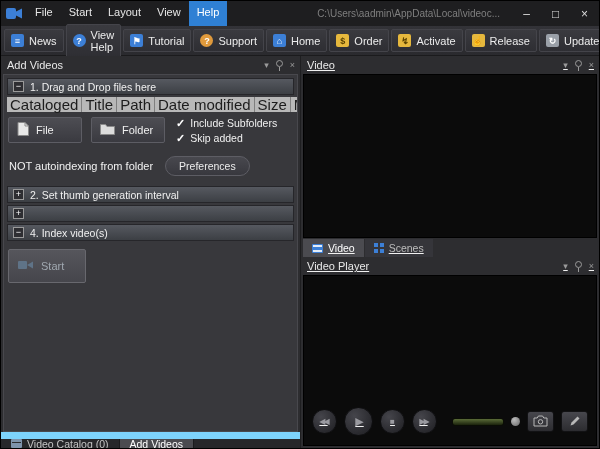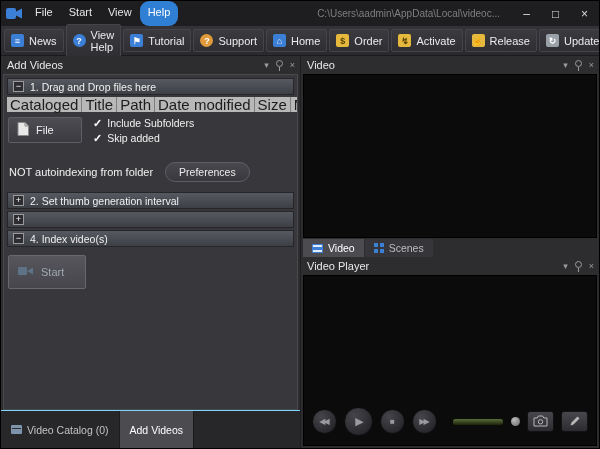--- a/index.html
+++ b/index.html
@@ -6,42 +6,42 @@
   html,body { background:#555; }
   body { font-family:"Liberation Sans", sans-serif; }
   .window { width:600px; height:449px; background:#2d2d30; color:#f1f1f1; font-size:11px;
             display:flex; flex-direction:column; overflow:hidden; border:1px solid #000; }
 
   
   .titlebar { height:25px; background:#1e1e20; display:flex; align-items:center; padding-left:5px; flex:0 0 auto; }
   .app-icon { width:16px; height:13px; margin-right:5px; flex:0 0 auto; }
   .menus { display:flex; align-items:stretch; height:100%; }
   .menu-item { padding:5px 8px 0 8px; color:#e6e6e6; height:100%; }
-  .menu-item.active { background:var(--accent-blue,#2f80d4); color:#fff;border-radius:9px; }
+  .menu-item.active { background:var(--accent-blue,#2f80d4); color:#fff; }
   .tb-title { margin-left:auto; color:#7f7f7f; font-size:10px; white-space:nowrap; overflow:hidden; max-width:190px; }
   .win-controls { display:flex; margin-left:12px; height:100%; }
   .win-btn { width:29px; height:100%; display:flex; align-items:center; justify-content:center; color:#dcdcdc; font-size:12px; }
 
   
   .toolbar { height:30px; background:linear-gradient(#333338,#2a2a2e); border-bottom:1px solid #1b1b1d;
              display:flex; align-items:center; padding:0 3px; gap:2px; flex:0 0 auto; }
   .tool-btn { display:flex; align-items:center; gap:5px; padding:4px 6px; color:#ececec; border-radius:2px;
               background:linear-gradient(#3a3a3f,#2e2e33); border:1px solid #44444a; }
   .tool-icon { width:13px; height:13px; border-radius:2px; display:flex; align-items:center; justify-content:center;
                font-size:9px; font-weight:bold; color:#fff; flex:0 0 auto; }
   .round { border-radius:50%; }
   .blue   { background:var(--icon-blue,#3c7fd6); }
   .yellow { background:var(--icon-yellow,#e6b83d); color:#5a4200; }
   .orange { background:var(--icon-orange,#e09a3c); }
   .gray   { background:var(--icon-gray,#8a8f96); }
 
   
   .main { flex:1; display:flex; min-height:0; }
   .left { width:300px; display:flex; flex-direction:column; border-right:1px solid #1e1e20; }
-  .right { flex:1; display:flex; flex-direction:column; min-width:0; }
+  .right { flex:1; display:flex; flex-direction:column; min-width:0;text-decoration:underline; }
 
   .panel-header { height:18px; display:flex; align-items:center; padding:0 5px 0 6px; color:#e8e8e8;
                   background:#2d2d30; flex:0 0 auto; }
   .hdr-icons { margin-left:auto; display:flex; gap:7px; color:#9a9a9a; align-items:center; font-size:9px; }
   .pin-icon { width:7px; height:7px; border:1px solid #9a9a9a; border-radius:50%; position:relative; margin-bottom:4px; }
   .pin-icon::after { content:""; position:absolute; left:2px; top:6px; width:1px; height:4px; background:#9a9a9a; }
 
   
   .left-content { flex:1; margin:0 2px; background:#38383c; border:1px solid #48484d; padding:3px; overflow:hidden; }
   .sec-hdr { height:17px; background:linear-gradient(#565960,#3c3f44); border:1px solid #26262a;
@@ -51,29 +51,29 @@
   .cols { display:flex; height:15px; margin:1px 0 5px; }
   .col { background:#b8b8b8; color:#1d1d1d; font-size:15px; padding:0 3px; border-right:1px solid #7f7f7f;
          white-space:nowrap; display:flex; align-items:center; }
   .col-fill { flex:1; background:#b8b8b8; }
   .row-file { display:flex; margin:2px 1px 6px; }
   .big-btn { width:74px; height:26px; background:linear-gradient(#4d4d53,#3a3a40); border:1px solid #5d5d64;
              border-radius:2px; display:flex; align-items:center; gap:7px; padding:0 8px; color:#f0f0f0; margin-right:9px; }
   .checks { display:flex; flex-direction:column; gap:3px; justify-content:center; margin-left:2px; }
   .check { display:flex; align-items:center; gap:5px; font-size:10.5px; }
   .checkmark { color:#fff; font-size:11px; font-weight:bold; line-height:1; }
-  .row-auto { display:flex; align-items:center; gap:12px; margin:18px 2px 10px; }
+  .row-auto { display:flex; align-items:center; gap:12px; margin:12px 2px 10px; }
   .pref-btn { background:linear-gradient(#48484e,#38383e); border:1px solid #5d5d64; border-radius:10px;
               padding:3px 13px; font-size:10.5px; color:#ececec; }
   .start-btn { width:78px; height:34px; margin:8px 1px; background:linear-gradient(#56565c,#46464c);
                border:1px solid #68686e; border-radius:2px; display:flex; align-items:center; gap:7px;
                padding:0 8px; color:#a0a8b0; }
 
   
-  .bottom-tabs { height:38px; background:#27272a; display:flex; align-items:stretch; border-top:1px solid #7dd3fc; flex:0 0 auto; }
+  .bottom-tabs { height:16px; background:#27272a; display:flex; align-items:stretch; border-top:7px solid #7dd3fc; flex:0 0 auto; }
   .btab { display:flex; align-items:center; gap:5px; padding:0 10px; color:#c3c3c3; font-size:10.5px; border-right:1px solid #1b1b1d; }
   .btab.active { background:#4b4b50; color:#fff; }
   .catalog-icon { width:11px; height:9px; background:#7e93ac; border-radius:1px; position:relative; }
   .catalog-icon::before { content:""; position:absolute; left:1px; right:1px; top:3px; height:1px; background:#2d2d30; }
 
   
   .video-display { height:164px; margin:0 2px; background:#0b0b0b; border:1px solid #000; flex:0 0 auto; }
   .video-tabs { height:19px; display:flex; background:#2d2d30; padding-left:2px; gap:1px; align-items:flex-end; flex:0 0 auto; }
   .vtab { height:18px; display:flex; align-items:center; gap:5px; padding:0 9px; background:#35353a; color:#bdbdbd; font-size:10.5px; }
   .vtab.active { background:#4b4b50; color:#fff; }
@@ -110,20 +110,21 @@
   <div class="titlebar">
     <span class="app-icon">
       <svg width="16" height="13" viewBox="0 0 16 13">
           <rect x="0" y="1" width="10" height="11" rx="2" fill="#3c7fd6"></rect>
           <path d="M10 4.5l6-3v10l-6-3z" fill="#3c7fd6"></path>
         </svg>
     </span>
     <div class="menus">
       <span class="menu-item">File</span>
       <span class="menu-item">Start</span>
+      <span class="menu-item">Layout</span>
       <span class="menu-item">View</span>
       <span class="menu-item active">Help</span>
     </div>
     <span class="tb-title">C:\Users\aadmin\AppData\Local\videoc...</span>
     <div class="win-controls">
       <span class="win-btn">–</span>
       <span class="win-btn">□</span>
       <span class="win-btn">×</span>
     </div>
   </div>
@@ -201,20 +202,28 @@
         <div class="row-file">
           <div class="big-btn">
             <span>
               <svg width="12" height="14" viewBox="0 0 12 14">
                   <path d="M1 .5h7l3.5 3.5v9.5H1z" fill="#e8e8e8" stroke="#8a8a8a"></path>
                   <path d="M8 .5V4h3.5" fill="none" stroke="#8a8a8a"></path>
                 </svg>
             </span>
             <span>File</span>
           </div>
+          <div class="big-btn">
+            <span>
+              <svg width="15" height="12" viewBox="0 0 15 12">
+                  <path d="M.5 1.5h5l1.5 2h7.5v8H.5z" fill="#dcdcdc" stroke="#8a8a8a"></path>
+                </svg>
+            </span>
+            <span>Folder</span>
+          </div>
           <div class="checks">
             <div class="check">
               <span class="checkmark">✓</span>
               <span>Include Subfolders</span>
             </div>
             <div class="check">
               <span class="checkmark">✓</span>
               <span>Skip added</span>
             </div>
           </div>

